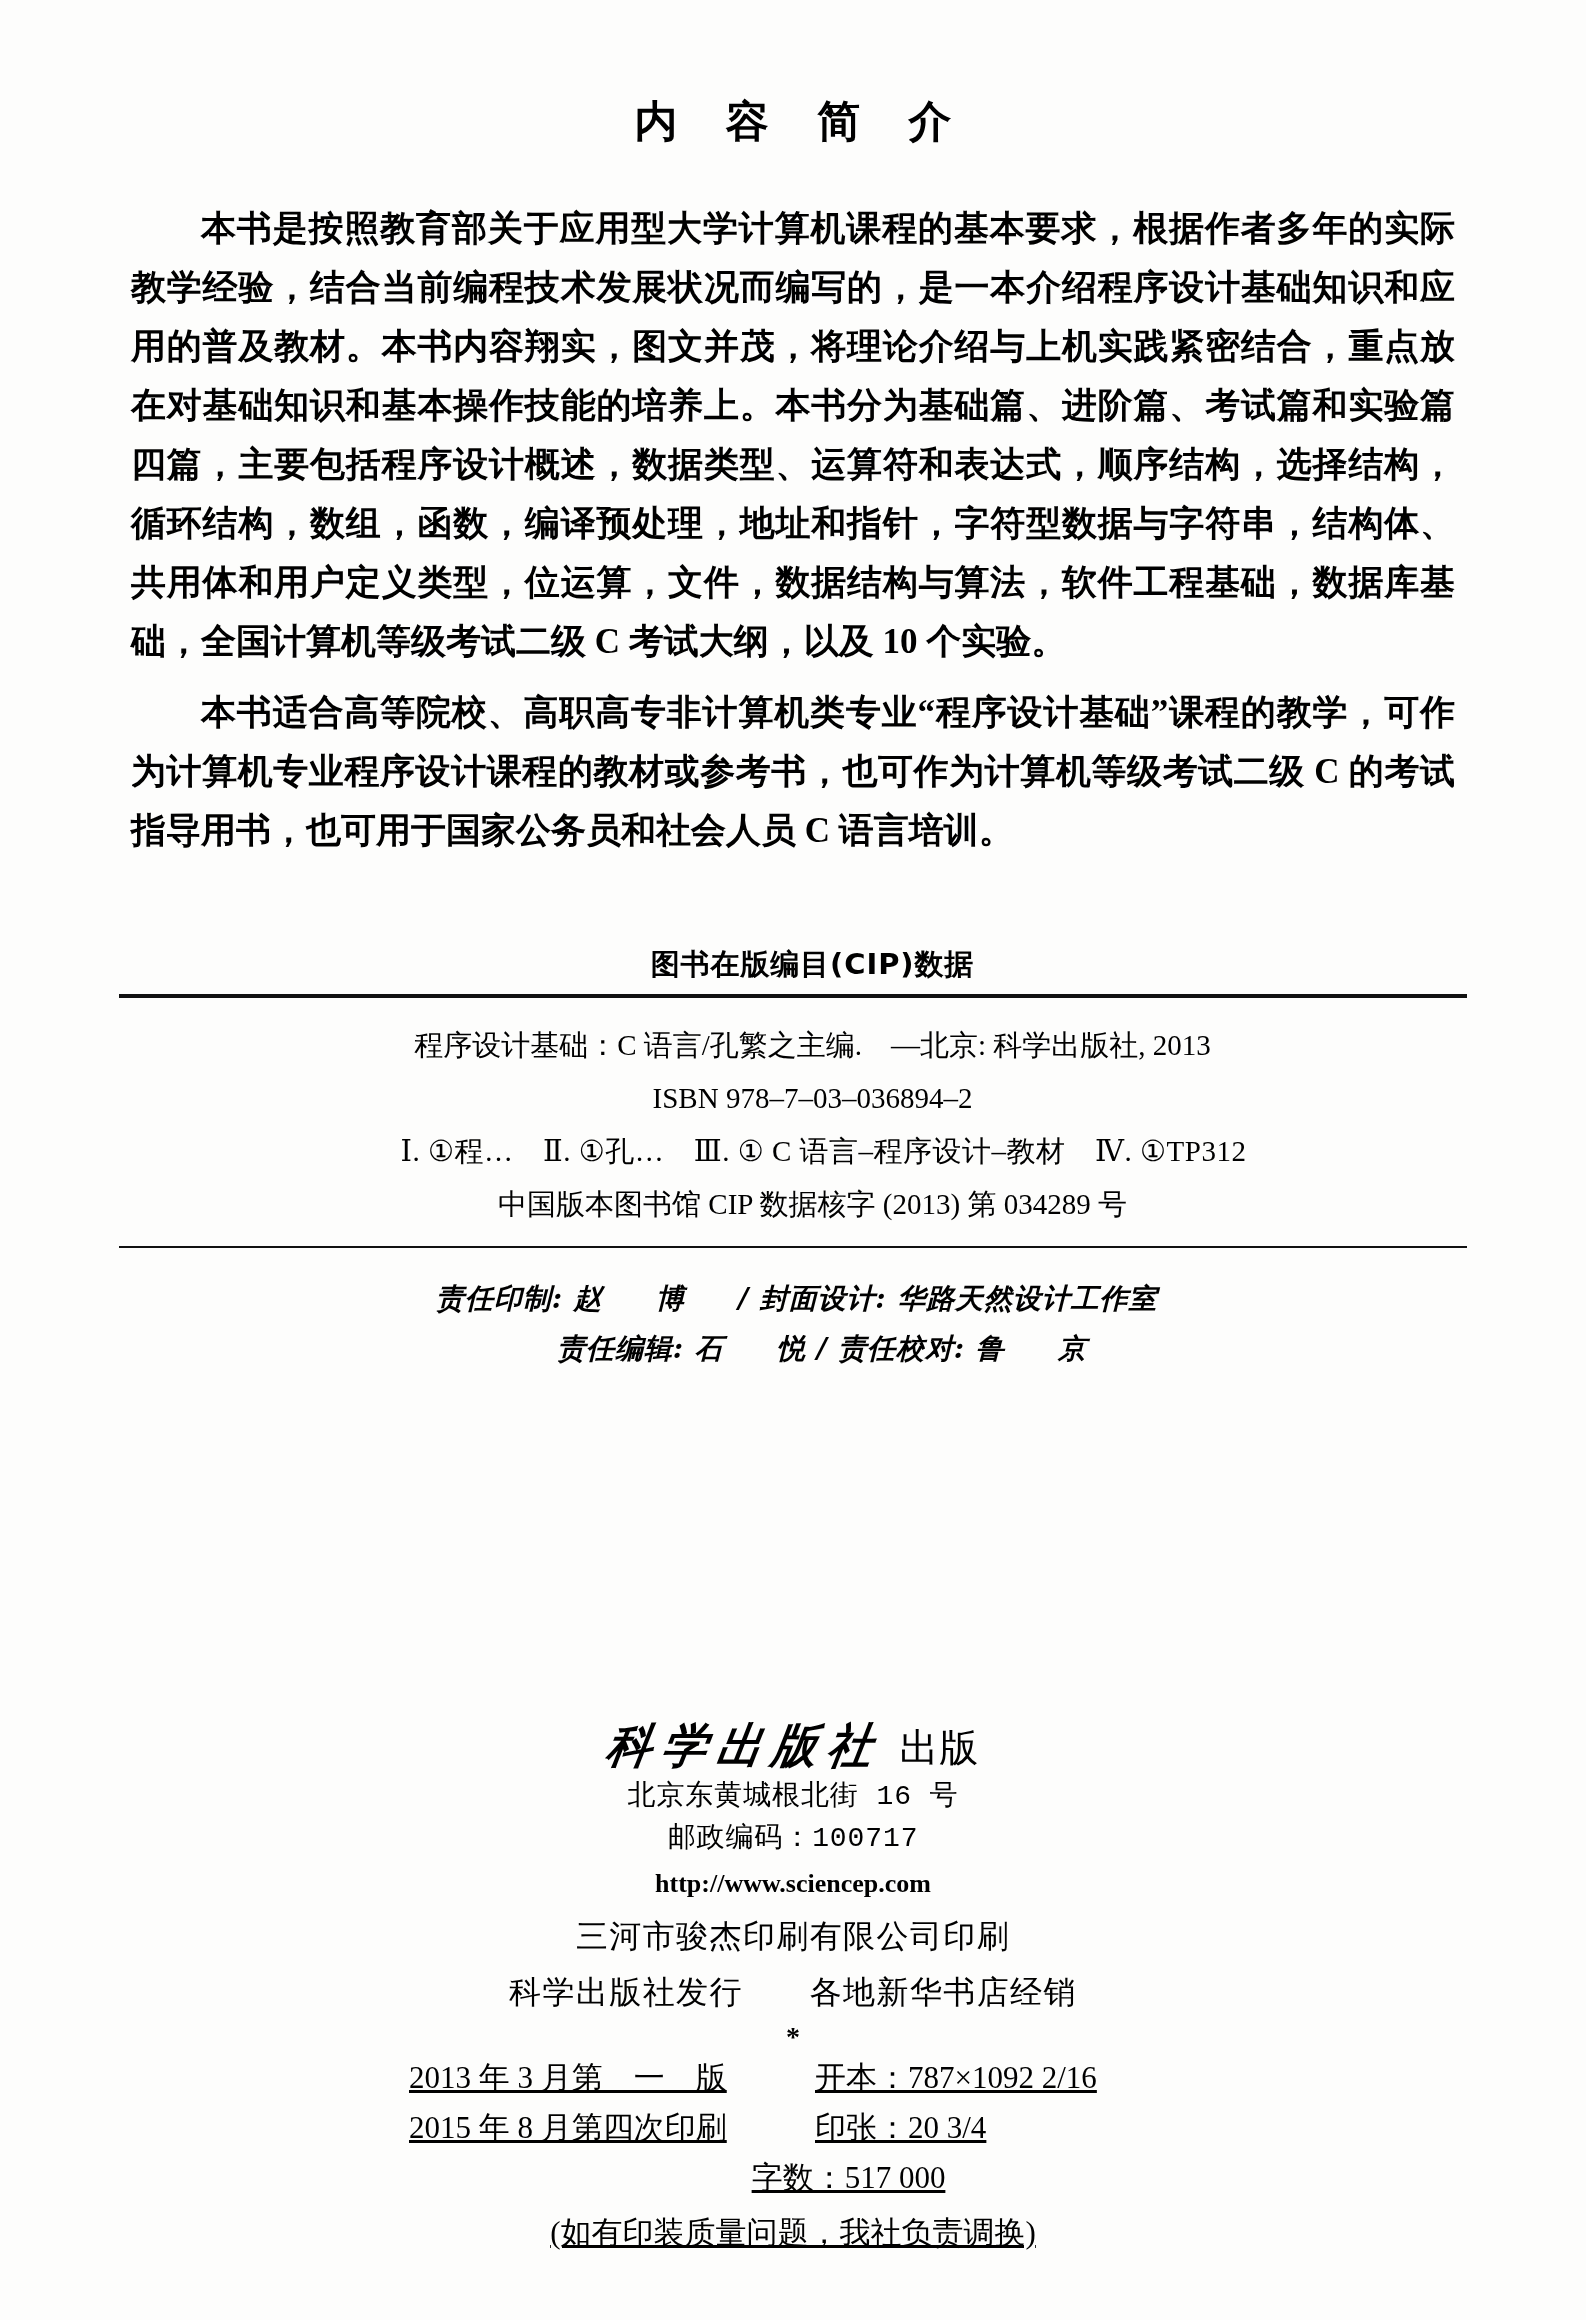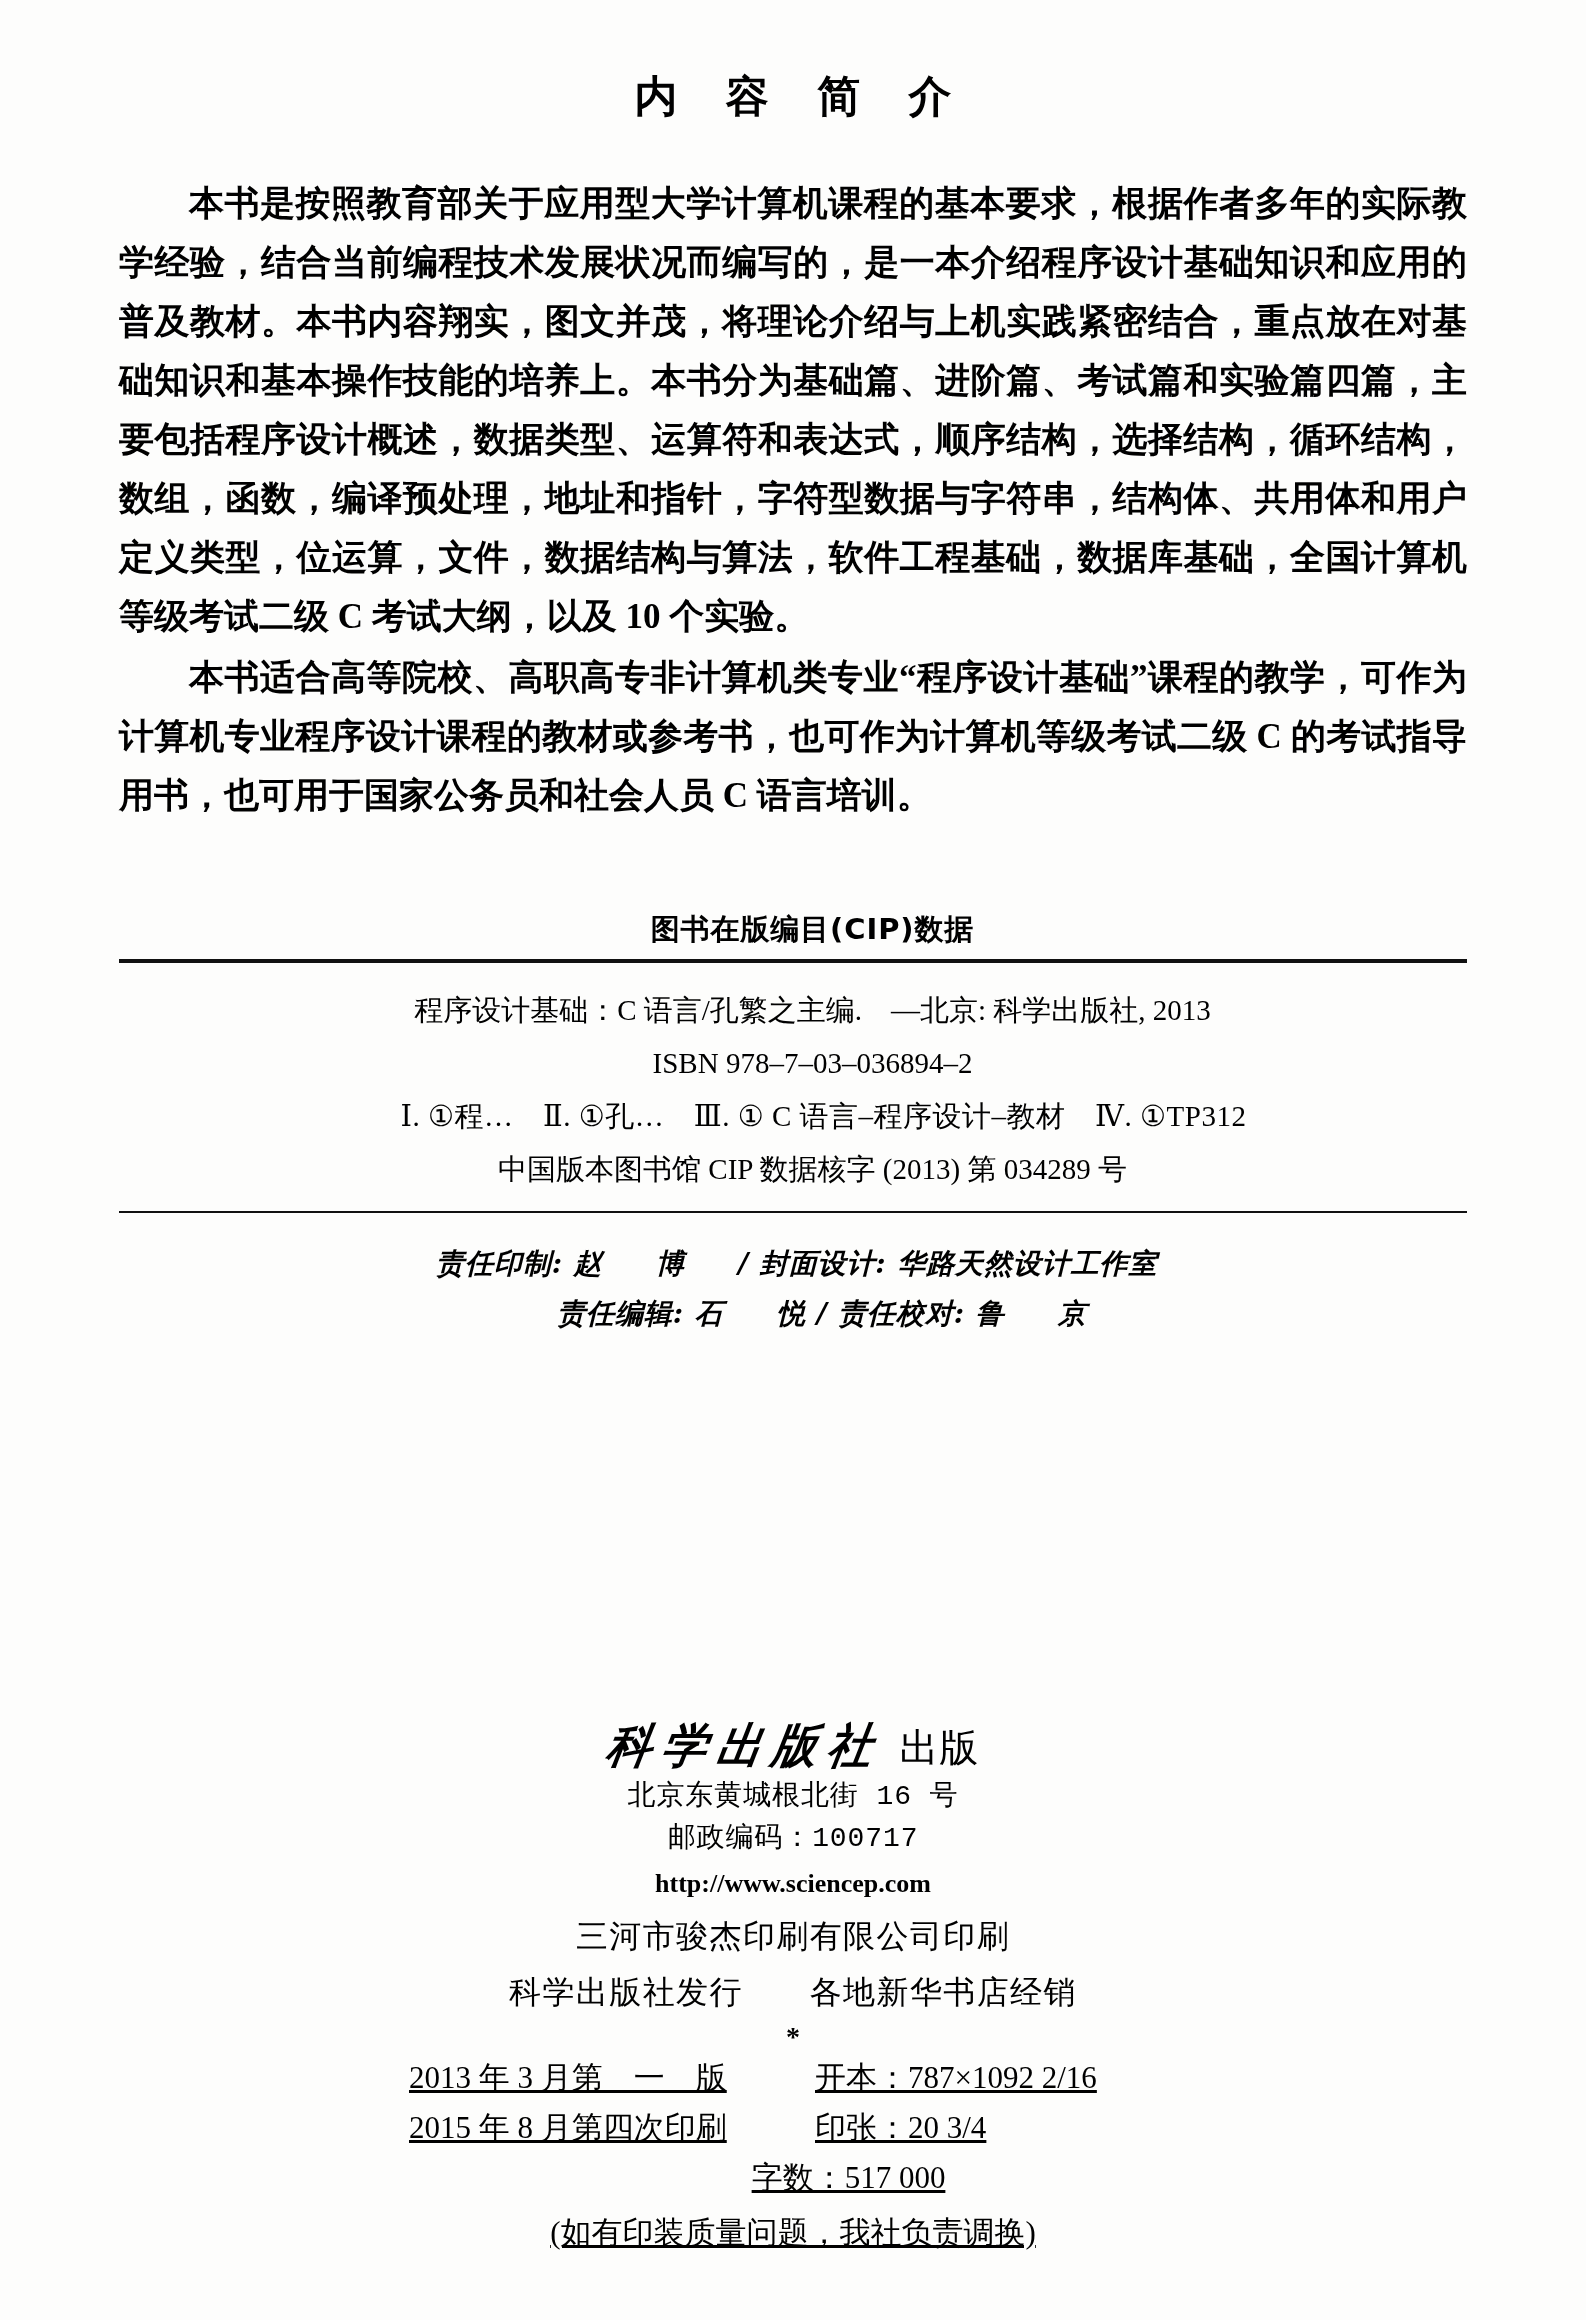--- a/index.html
+++ b/index.html
@@ -20,35 +20,35 @@
     inset: 0;
     background: #fdfdfc;
   }
 
   
   .summary-title {
     text-align: center;
     font-size: 43px;
     font-weight: bold;
     letter-spacing: 16.7px;
-    padding-top: 68px;
+    padding-top: 93px;
     padding-left: 16.7px;
     font-family: "DejaVu Sans", "Liberation Sans", sans-serif;
   }
   .summary-body {
     margin: 48px 119px 0 119px;
     font-size: 35px;
     line-height: 59px;
     text-align: justify;
     text-justify: inter-character;
     font-family: "Liberation Serif", "DejaVu Serif", serif;
     font-weight: 600;
   }
   .summary-body p {
-    margin: 0;
+    margin: 12px;
     text-indent: 70px;
   }
   .summary-body p + p { margin-top: 1.9px; }
 
   
   .cip {
     margin: 85px 119px 0 119px;
     text-align: center;
   }
   .cip-heading {

